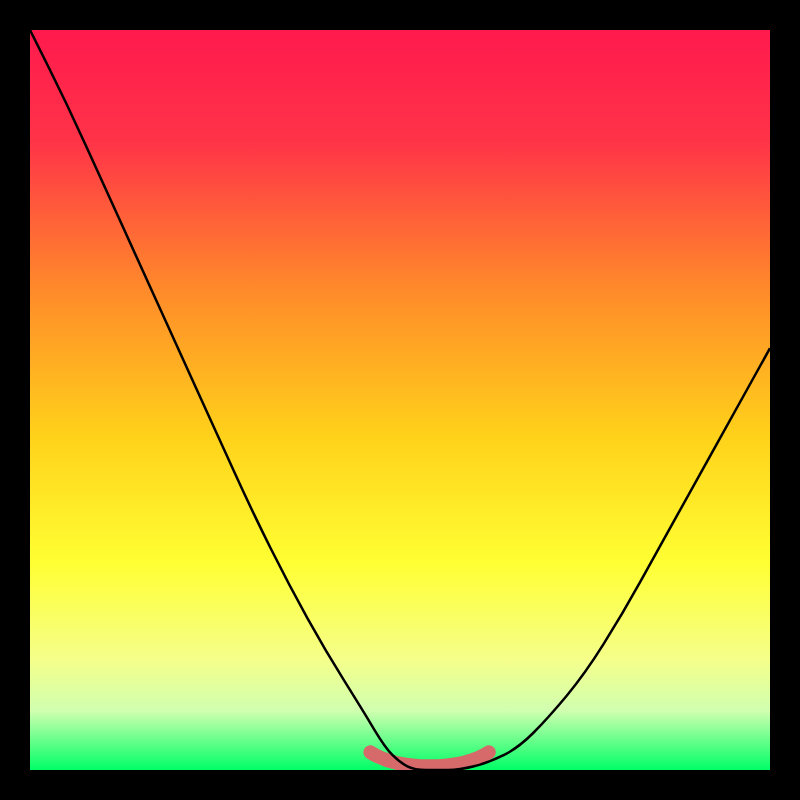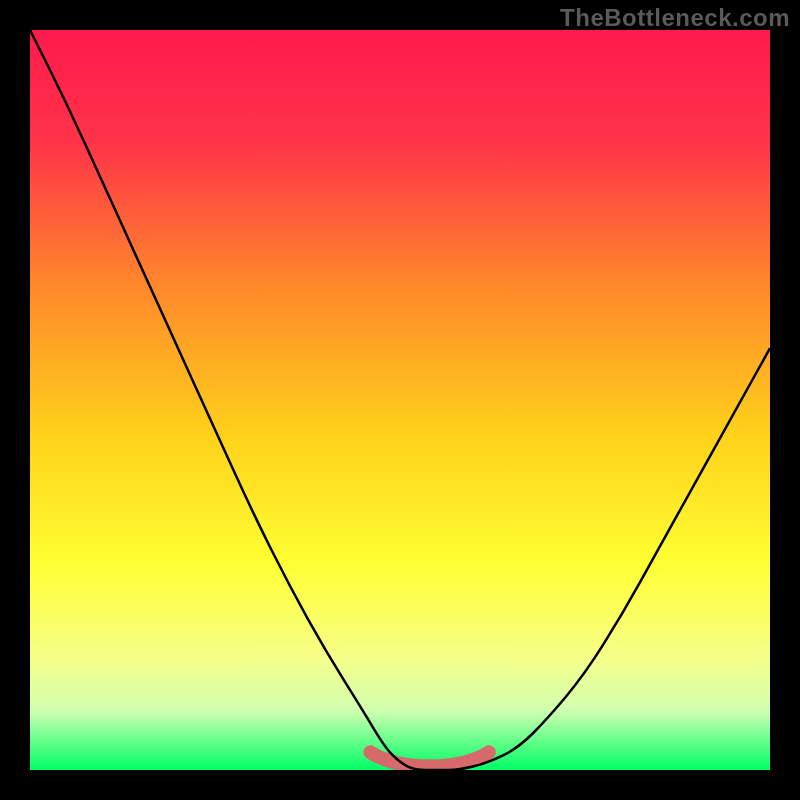--- a/index.html
+++ b/index.html
@@ -40,21 +40,20 @@
     display: block;
     width: 740px;
     height: 740px;
   }
 </style>
 </head>
 <body>
 
 <div class="frame">
 
-  <div class="watermark">TheBottleneck.com</div>
 
   <div class="plot-area">
     <svg viewBox="0 0 740 740" preserveAspectRatio="none">
       <defs>
         <linearGradient id="bg-grad" x1="0" y1="0" x2="0" y2="1">
             <stop offset="0%" stop-color="#ff1a4d"></stop>
             <stop offset="15%" stop-color="#ff3348"></stop>
             <stop offset="35%" stop-color="#ff8a2a"></stop>
             <stop offset="55.00000000000001%" stop-color="#ffd21a"></stop>
             <stop offset="72%" stop-color="#ffff33"></stop>

